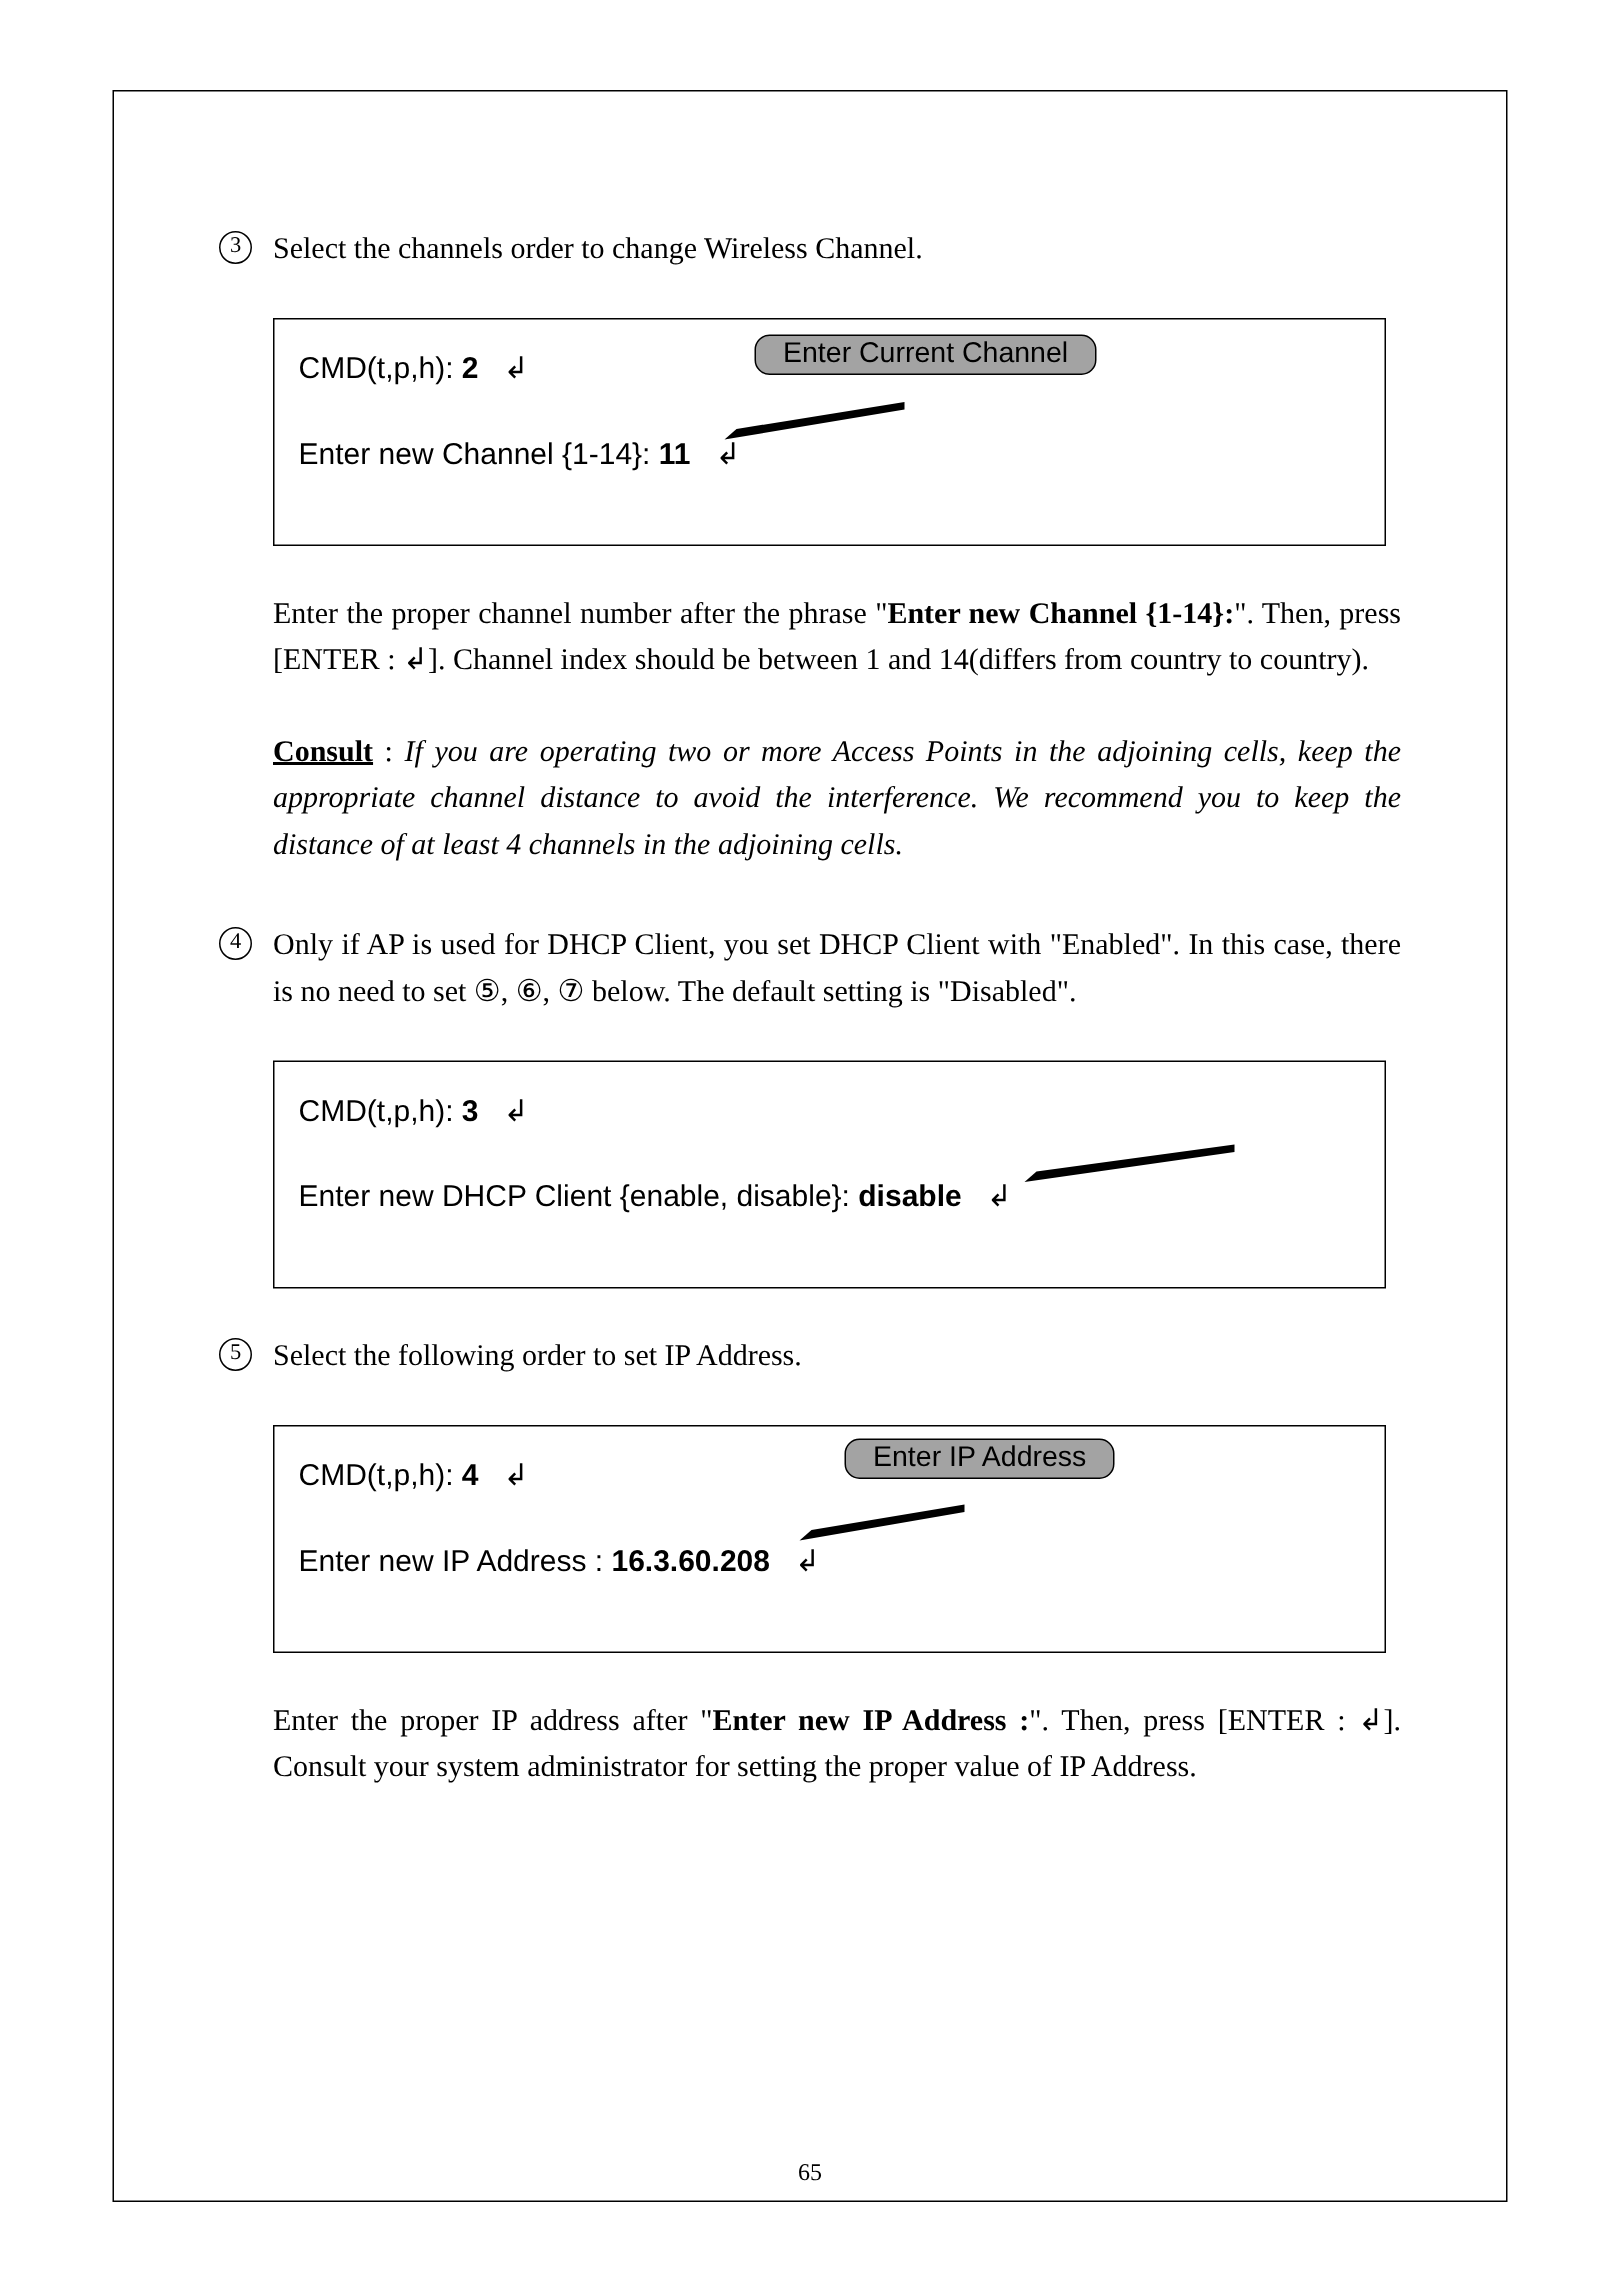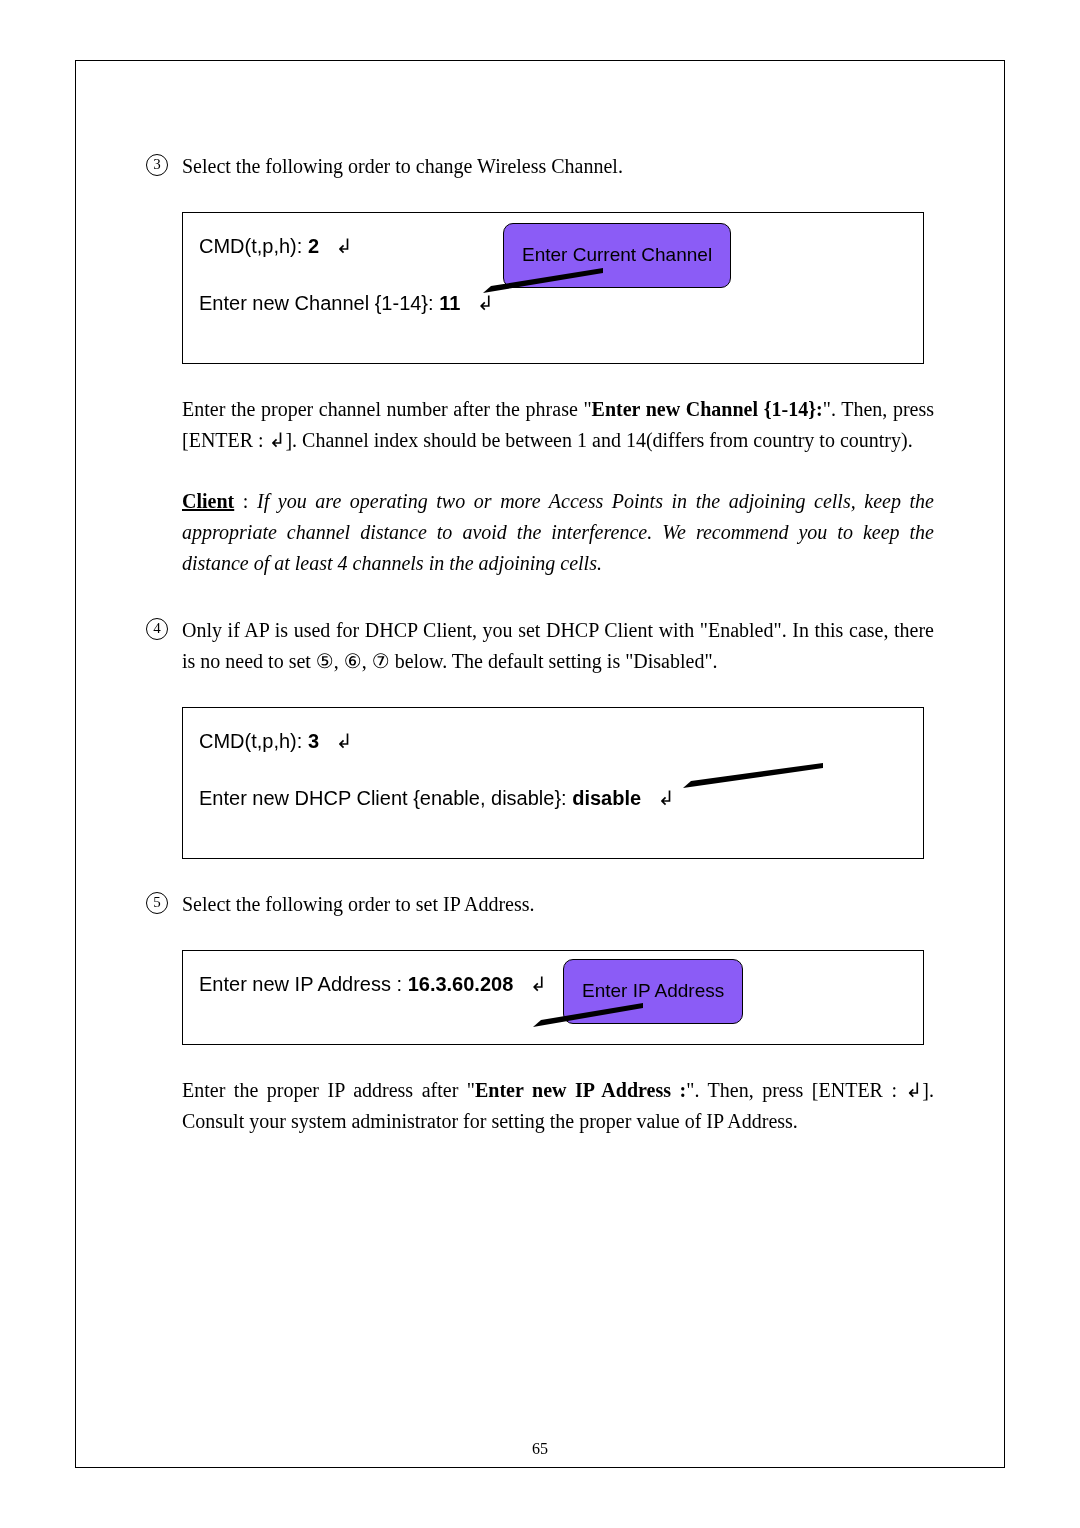--- a/index.html
+++ b/index.html
@@ -42,22 +42,22 @@
     font-family: Arial, Helvetica, sans-serif;
     font-size: 20px;
     position: relative;
   }
   .cmd-line { margin-bottom: 26px; }
   .cmd-line:last-child { margin-bottom: 0; }
   .callout {
     position: absolute;
     border: 1.5px solid #000;
     border-radius: 10px;
-    padding: 19px 18px;
-    background: #8b5cf6;
+    padding: 0 18px;
+    background: #a3a3a3;
     font-family: Arial, Helvetica, sans-serif;
     font-size: 19px;
     text-align: center;
     white-space: nowrap;
     line-height: 1.3;
   }
   .indented-para {
     margin-left: 36px;
     margin-bottom: 30px;
     text-align: justify;
@@ -84,42 +84,42 @@
   b { font-weight: bold; }
 </style>
 </head>
 <body>
 
 <div class="page-border">
   <div class="content">
 
     <div class="list-item">
       <span class="marker">3</span>
-      <div class="item-body">Select the following order to change Wireless Channel.</div>
+      <div class="item-body">Select the channels order to change Wireless Channel.</div>
     </div>
 
     <div class="cmd-box" style="margin-right:10px;">
       <div class="cmd-line">
         <span>CMD(t,p,h): </span><b>2</b>&nbsp;&nbsp;&nbsp;<span class="sans-arrow">↲</span>
       </div>
       <div class="cmd-line">
         <span>Enter new Channel {1-14}: </span><b>11</b>&nbsp;&nbsp;&nbsp;<span class="sans-arrow">↲</span>
       </div>
       <div class="callout" style="top:10px; left:320px;">Enter Current Channel</div>
       <svg class="pointer" style="left:300px; top:55px;" width="120" height="30">
         <polygon points="0,25 120,5 120,0 8,18" fill="#000"></polygon>
       </svg>
     </div>
 
     <div class="indented-para">
       <span>Enter the proper channel number after the phrase "</span><b>Enter new Channel {1-14}:</b><span>". Then, press [ENTER : ↲]. Channel index should be between 1 and 14(differs from country to country).</span>
     </div>
 
     <div class="notice">
-      <span class="notice-label">Client</span><span class="colon-norm"> : </span><span>If you are operating two or more Access Points in the adjoining cells, keep the appropriate channel distance to avoid the interference. We recommend you to keep the distance of at least 4 channels in the adjoining cells.</span>
+      <span class="notice-label">Consult</span><span class="colon-norm"> : </span><span>If you are operating two or more Access Points in the adjoining cells, keep the appropriate channel distance to avoid the interference. We recommend you to keep the distance of at least 4 channels in the adjoining cells.</span>
     </div>
 
     <div class="list-item">
       <span class="marker">4</span>
       <div class="item-body" style="text-align:justify;">Only if AP is used for DHCP Client, you set DHCP Client with "Enabled". In this case, there is no need to set ⑤, ⑥, ⑦ below. The default setting is "Disabled".</div>
     </div>
 
     <div class="cmd-box" style="margin-right:10px;">
       <div class="cmd-line">
         <span>CMD(t,p,h): </span><b>3</b>&nbsp;&nbsp;&nbsp;<span class="sans-arrow">↲</span>
@@ -132,20 +132,23 @@
       </svg>
     </div>
 
     <div class="list-item" style="margin-top:8px;">
       <span class="marker">5</span>
       <div class="item-body">Select the following order to set IP Address.</div>
     </div>
 
     <div class="cmd-box" style="margin-right:10px;">
       <div class="cmd-line">
+        <span>CMD(t,p,h): </span><b>4</b>&nbsp;&nbsp;&nbsp;<span class="sans-arrow">↲</span>
+      </div>
+      <div class="cmd-line">
         <span>Enter new IP Address : </span><b>16.3.60.208</b>&nbsp;&nbsp;&nbsp;<span class="sans-arrow">↲</span>
       </div>
       <div class="callout" style="top:8px; left:380px;">Enter IP Address</div>
       <svg class="pointer" style="left:350px; top:52px;" width="110" height="28">
         <polygon points="0,24 110,5 110,0 8,17" fill="#000"></polygon>
       </svg>
     </div>
 
     <div class="indented-para" style="margin-bottom:0;margin-top:12px;">
       <span>Enter the proper IP address after "</span><b>Enter new IP Address :</b><span>". Then, press [ENTER : ↲]. Consult your system administrator for setting the proper value of IP Address.</span>

